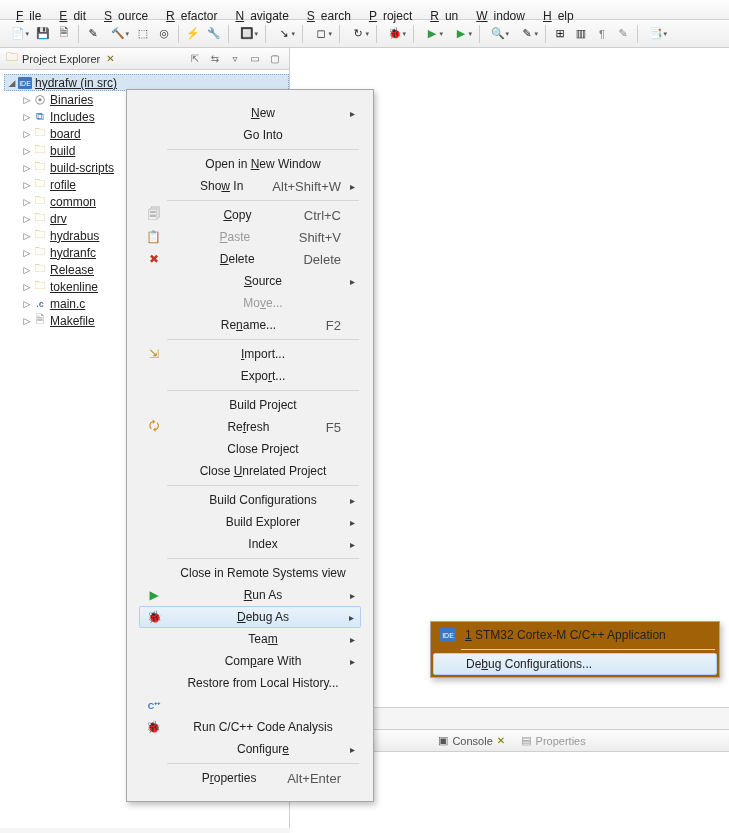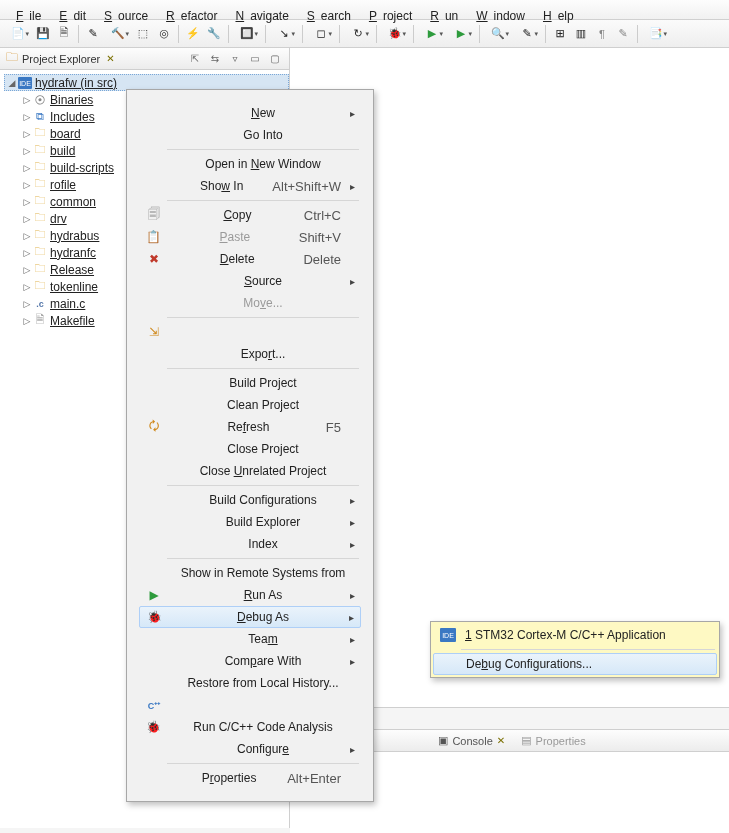--- a/index.html
+++ b/index.html
@@ -148,21 +148,21 @@
     background: #d6d6d6;
   }
   
   .u { text-decoration: underline; }
 
   
   .submenu {
     position: absolute;
     left: 430px; top: 621px;
     width: 290px;
-    background: #fef9c3;
+    background: #a16207;
     border: 1px solid #a7a7a7;
     box-shadow: 2px 3px 6px rgba(0,0,0,.25);
     padding: 2px;
   }
   
   .ic-folder { color:#e0b34e; }
   .ic-blue { color:#3a78c3; }
   .ic-green { color:#2e9b3d; }
   .ic-red { color:#c0392b; }
   .ic-grey { color:#888; }
@@ -380,38 +380,40 @@
       <span class="ctx-accel">Delete</span>
     </div>
     <div class="ctx-row ctx-sub">
       <span class="ctx-icon"></span>
       <span class="ctx-label"><span class="u">S</span>ource</span>
     </div>
     <div class="ctx-row disabled">
       <span class="ctx-icon"></span>
       <span class="ctx-label">Mo<span class="u">v</span>e...</span>
     </div>
+    <div class="ctx-row">
+      <span class="ctx-icon"></span>
+      <span class="ctx-label">Re<span class="u">n</span>ame...</span>
+      <span class="ctx-accel">F2</span>
+    </div>
     <div class="ctx-sep"></div>
     <div class="ctx-row">
       <span class="ctx-icon">
         <span class="ic-orange">⇲</span>
       </span>
+      <span class="ctx-label"><span class="u">I</span>mport...</span>
     </div>
     <div class="ctx-row">
       <span class="ctx-icon"></span>
       <span class="ctx-label">Expo<span class="u">r</span>t...</span>
     </div>
     <div class="ctx-sep"></div>
     <div class="ctx-row">
       <span class="ctx-icon"></span>
       <span class="ctx-label">Build Project</span>
-    </div>
-    <div class="ctx-row">
-      <span class="ctx-icon"></span>
-      <span class="ctx-label">Clean Project</span>
     </div>
     <div class="ctx-row">
       <span class="ctx-icon">
         <span class="ic-orange">🗘</span>
       </span>
       <span class="ctx-label">Re<span class="u">f</span>resh</span>
       <span class="ctx-accel">F5</span>
     </div>
     <div class="ctx-row">
       <span class="ctx-icon"></span>
@@ -430,21 +432,21 @@
       <span class="ctx-icon"></span>
       <span class="ctx-label">Build Explorer</span>
     </div>
     <div class="ctx-row ctx-sub">
       <span class="ctx-icon"></span>
       <span class="ctx-label">Index</span>
     </div>
     <div class="ctx-sep"></div>
     <div class="ctx-row">
       <span class="ctx-icon"></span>
-      <span class="ctx-label">Show in Remote Systems from</span>
+      <span class="ctx-label">Close in Remote Systems view</span>
     </div>
     <div class="ctx-row ctx-sub">
       <span class="ctx-icon">
         <span class="ic-green">▶</span>
       </span>
       <span class="ctx-label"><span class="u">R</span>un As</span>
     </div>
     <div class="ctx-row sel ctx-sub">
       <span class="ctx-icon">
         <span class="ic-green">🐞</span>

